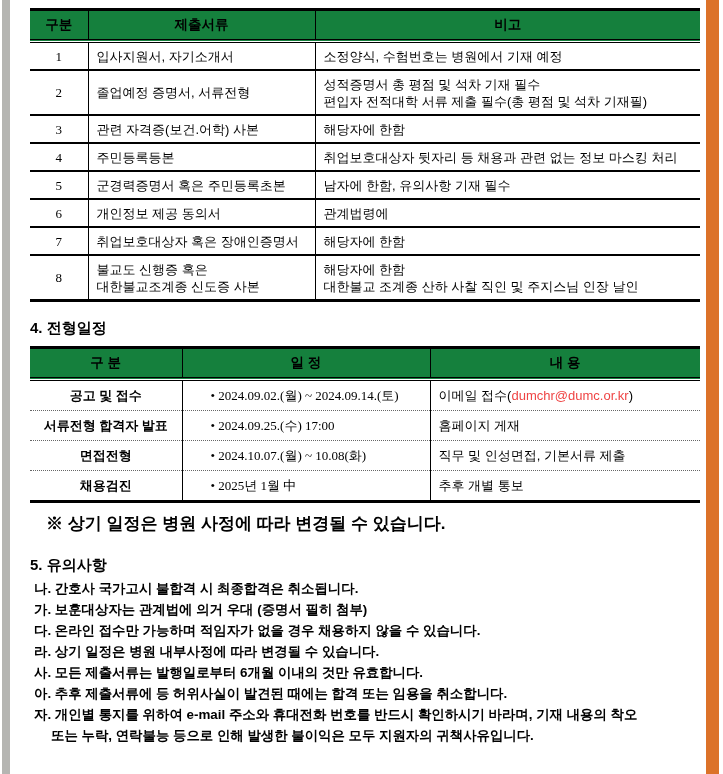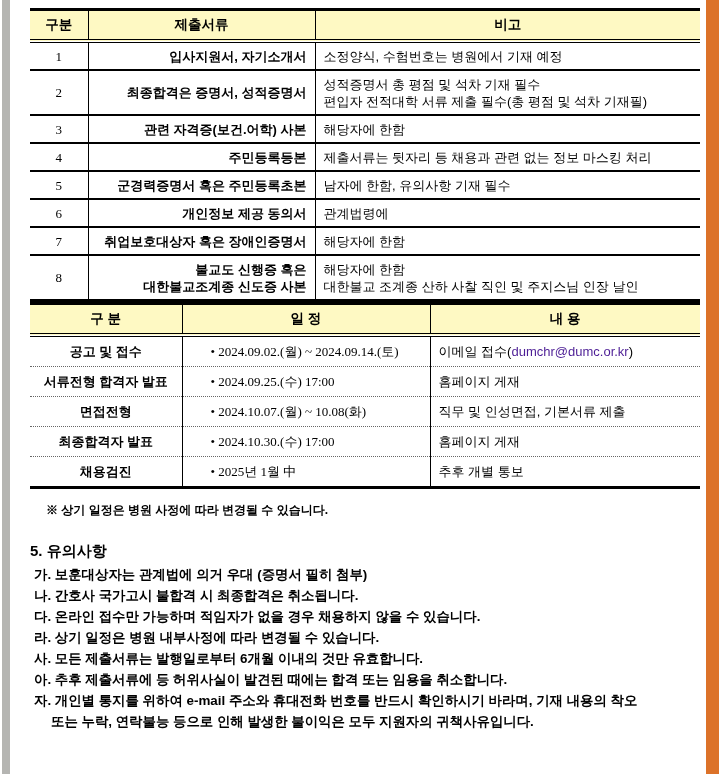--- a/index.html
+++ b/index.html
@@ -13,44 +13,44 @@
   .left-bar  { left: 2px;  width: 8px;  background: #b5b5b2; }
   .right-bar { left: 706px; width: 13px; background: #dc7229; }
   .content { position: absolute; left: 30px; top: 8px; width: 670px; }
 
   table {
     width: 670px; border-collapse: collapse; table-layout: fixed;
     border-top: 3px solid #000; border-bottom: 3px solid #000;
     font-size: 13px;
   }
   th {
-    background: #fef9c3; font-weight: bold; font-size: 13.5px;
+    background: #15803d; font-weight: bold; font-size: 13.5px;
     border-bottom: 4px double #000; padding: 5px 4px; text-align: center;
   }
   td { padding: 4.5px 8px; line-height: 17px; vertical-align: middle; }
   th + th, td + td { border-left: 1.5px solid #000; }
 
   .t1 td { border-top: 2px solid #000; }
   .t1 .cell-no  { text-align: center; font-family: "Liberation Serif", serif; padding: 4.5px 2px; }
-  .t1 .cell-doc { font-weight: bold; white-space: pre-line; text-align: right; }
+  .t1 .cell-doc { font-weight: normal; white-space: pre-line; }
   .t1 .cell-remark { white-space: pre-line; margin-left: 7px; }
 
   .t2 td { border-top: 1px dotted #666; }
   .t2 .cell-cat { text-align: center; font-weight: bold; padding: 6px 2px; }
   .t2 .cell-sched { font-family: "Liberation Serif", serif; padding-left: 28px; }
   .t2 .cell-content { white-space: pre-line; }
-  a.email-link { color: #4c1d95; text-decoration: none; }
+  a.email-link { color: #ef4444; text-decoration: none; }
 
   .section-heading {
     font-size: 15px; font-weight: bold; line-height: 18px;
     margin: 17px 0 9px 0;
   }
   .heading-5 { margin-top: 22px; margin-bottom: 4px; }
   .schedule-note {
-    margin: 11px 0 0 16px; font-weight: bold; font-size: 12px; line-height: 20px;
+    margin: 11px 0 0 16px; font-weight: bold; font-size: 17px; line-height: 20px;
   }
   .notice-list { margin-top: 2px; }
   .notice-item {
     font-weight: bold; font-size: 13.4px; line-height: 21px;
     padding-left: 17px; text-indent: -17px; white-space: pre-line;
     margin-left: 4px;
   }
 </style>
 </head>
 <body>
@@ -74,33 +74,33 @@
       </tr>
     </thead>
     <tbody>
         <tr>
           <td class="cell-no">1</td>
           <td class="cell-doc">입사지원서, 자기소개서</td>
           <td class="cell-remark">소정양식, 수험번호는 병원에서 기재 예정</td>
         </tr>
         <tr>
           <td class="cell-no">2</td>
-          <td class="cell-doc">최종합격은 증명서, 성적증명서</td>
+          <td class="cell-doc">졸업예정 증명서, 서류전형</td>
           <td class="cell-remark">성적증명서 총 평점 및 석차 기재 필수
 편입자 전적대학 서류 제출 필수(총 평점 및 석차 기재필)</td>
         </tr>
         <tr>
           <td class="cell-no">3</td>
           <td class="cell-doc">관련 자격증(보건.어학) 사본</td>
           <td class="cell-remark">해당자에 한함</td>
         </tr>
         <tr>
           <td class="cell-no">4</td>
           <td class="cell-doc">주민등록등본</td>
-          <td class="cell-remark">제출서류는 뒷자리 등 채용과 관련 없는 정보 마스킹 처리</td>
+          <td class="cell-remark">취업보호대상자 뒷자리 등 채용과 관련 없는 정보 마스킹 처리</td>
         </tr>
         <tr>
           <td class="cell-no">5</td>
           <td class="cell-doc">군경력증명서 혹은 주민등록초본</td>
           <td class="cell-remark">남자에 한함, 유의사항 기재 필수</td>
         </tr>
         <tr>
           <td class="cell-no">6</td>
           <td class="cell-doc">개인정보 제공 동의서</td>
           <td class="cell-remark">관계법령에</td>
@@ -113,20 +113,21 @@
         <tr>
           <td class="cell-no">8</td>
           <td class="cell-doc">불교도 신행증 혹은
 대한불교조계종 신도증 사본</td>
           <td class="cell-remark">해당자에 한함
 대한불교 조계종 산하 사찰 직인 및 주지스님 인장 날인</td>
         </tr>
       </tbody>
   </table>
 
+  <div class="section-heading">4. 전형일정</div>
 
   <table class="t2">
     <colgroup>
         <col style="width:152px">
         <col style="width:248px">
         <col style="width:270px">
       </colgroup>
     <thead>
       <tr>
         <th>구 분</th>
@@ -144,39 +145,34 @@
           <td class="cell-cat">서류전형 합격자 발표</td>
           <td class="cell-sched">• 2024.09.25.(수) 17:00</td>
           <td class="cell-content">홈페이지 게재</td>
         </tr>
         <tr>
           <td class="cell-cat">면접전형</td>
           <td class="cell-sched">• 2024.10.07.(월) ~ 10.08(화)</td>
           <td class="cell-content">직무 및 인성면접, 기본서류 제출</td>
         </tr>
         <tr>
-          <td class="cell-cat">최종합격자 발표</td>
-          <td class="cell-sched">• 2024.10.30.(수) 17:00</td>
-          <td class="cell-content">홈페이지 게재</td>
-        </tr>
-        <tr>
           <td class="cell-cat">채용검진</td>
           <td class="cell-sched">• 2025년 1월 中</td>
           <td class="cell-content">추후 개별 통보</td>
         </tr>
       </tbody>
   </table>
 
   <div class="schedule-note">※ 상기 일정은 병원 사정에 따라 변경될 수 있습니다.</div>
 
   <div class="section-heading heading-5">5. 유의사항</div>
 
   <div class="notice-list">
+      <div class="notice-item">나. 간호사 국가고시 불합격 시 최종합격은 취소됩니다.</div>
       <div class="notice-item">가. 보훈대상자는 관계법에 의거 우대 (증명서 필히 첨부)</div>
-      <div class="notice-item">나. 간호사 국가고시 불합격 시 최종합격은 취소됩니다.</div>
       <div class="notice-item">다. 온라인 접수만 가능하며 적임자가 없을 경우 채용하지 않을 수 있습니다.</div>
       <div class="notice-item">라. 상기 일정은 병원 내부사정에 따라 변경될 수 있습니다.</div>
       <div class="notice-item">사. 모든 제출서류는 발행일로부터 6개월 이내의 것만 유효합니다.</div>
       <div class="notice-item">아. 추후 제출서류에 등 허위사실이 발견된 때에는 합격 또는 임용을 취소합니다.</div>
       <div class="notice-item">자. 개인별 통지를 위하여 e-mail 주소와 휴대전화 번호를 반드시 확인하시기 바라며, 기재 내용의 착오
 또는 누락, 연락불능 등으로 인해 발생한 불이익은 모두 지원자의 귀책사유입니다.</div>
     </div>
 
 </div>
 

